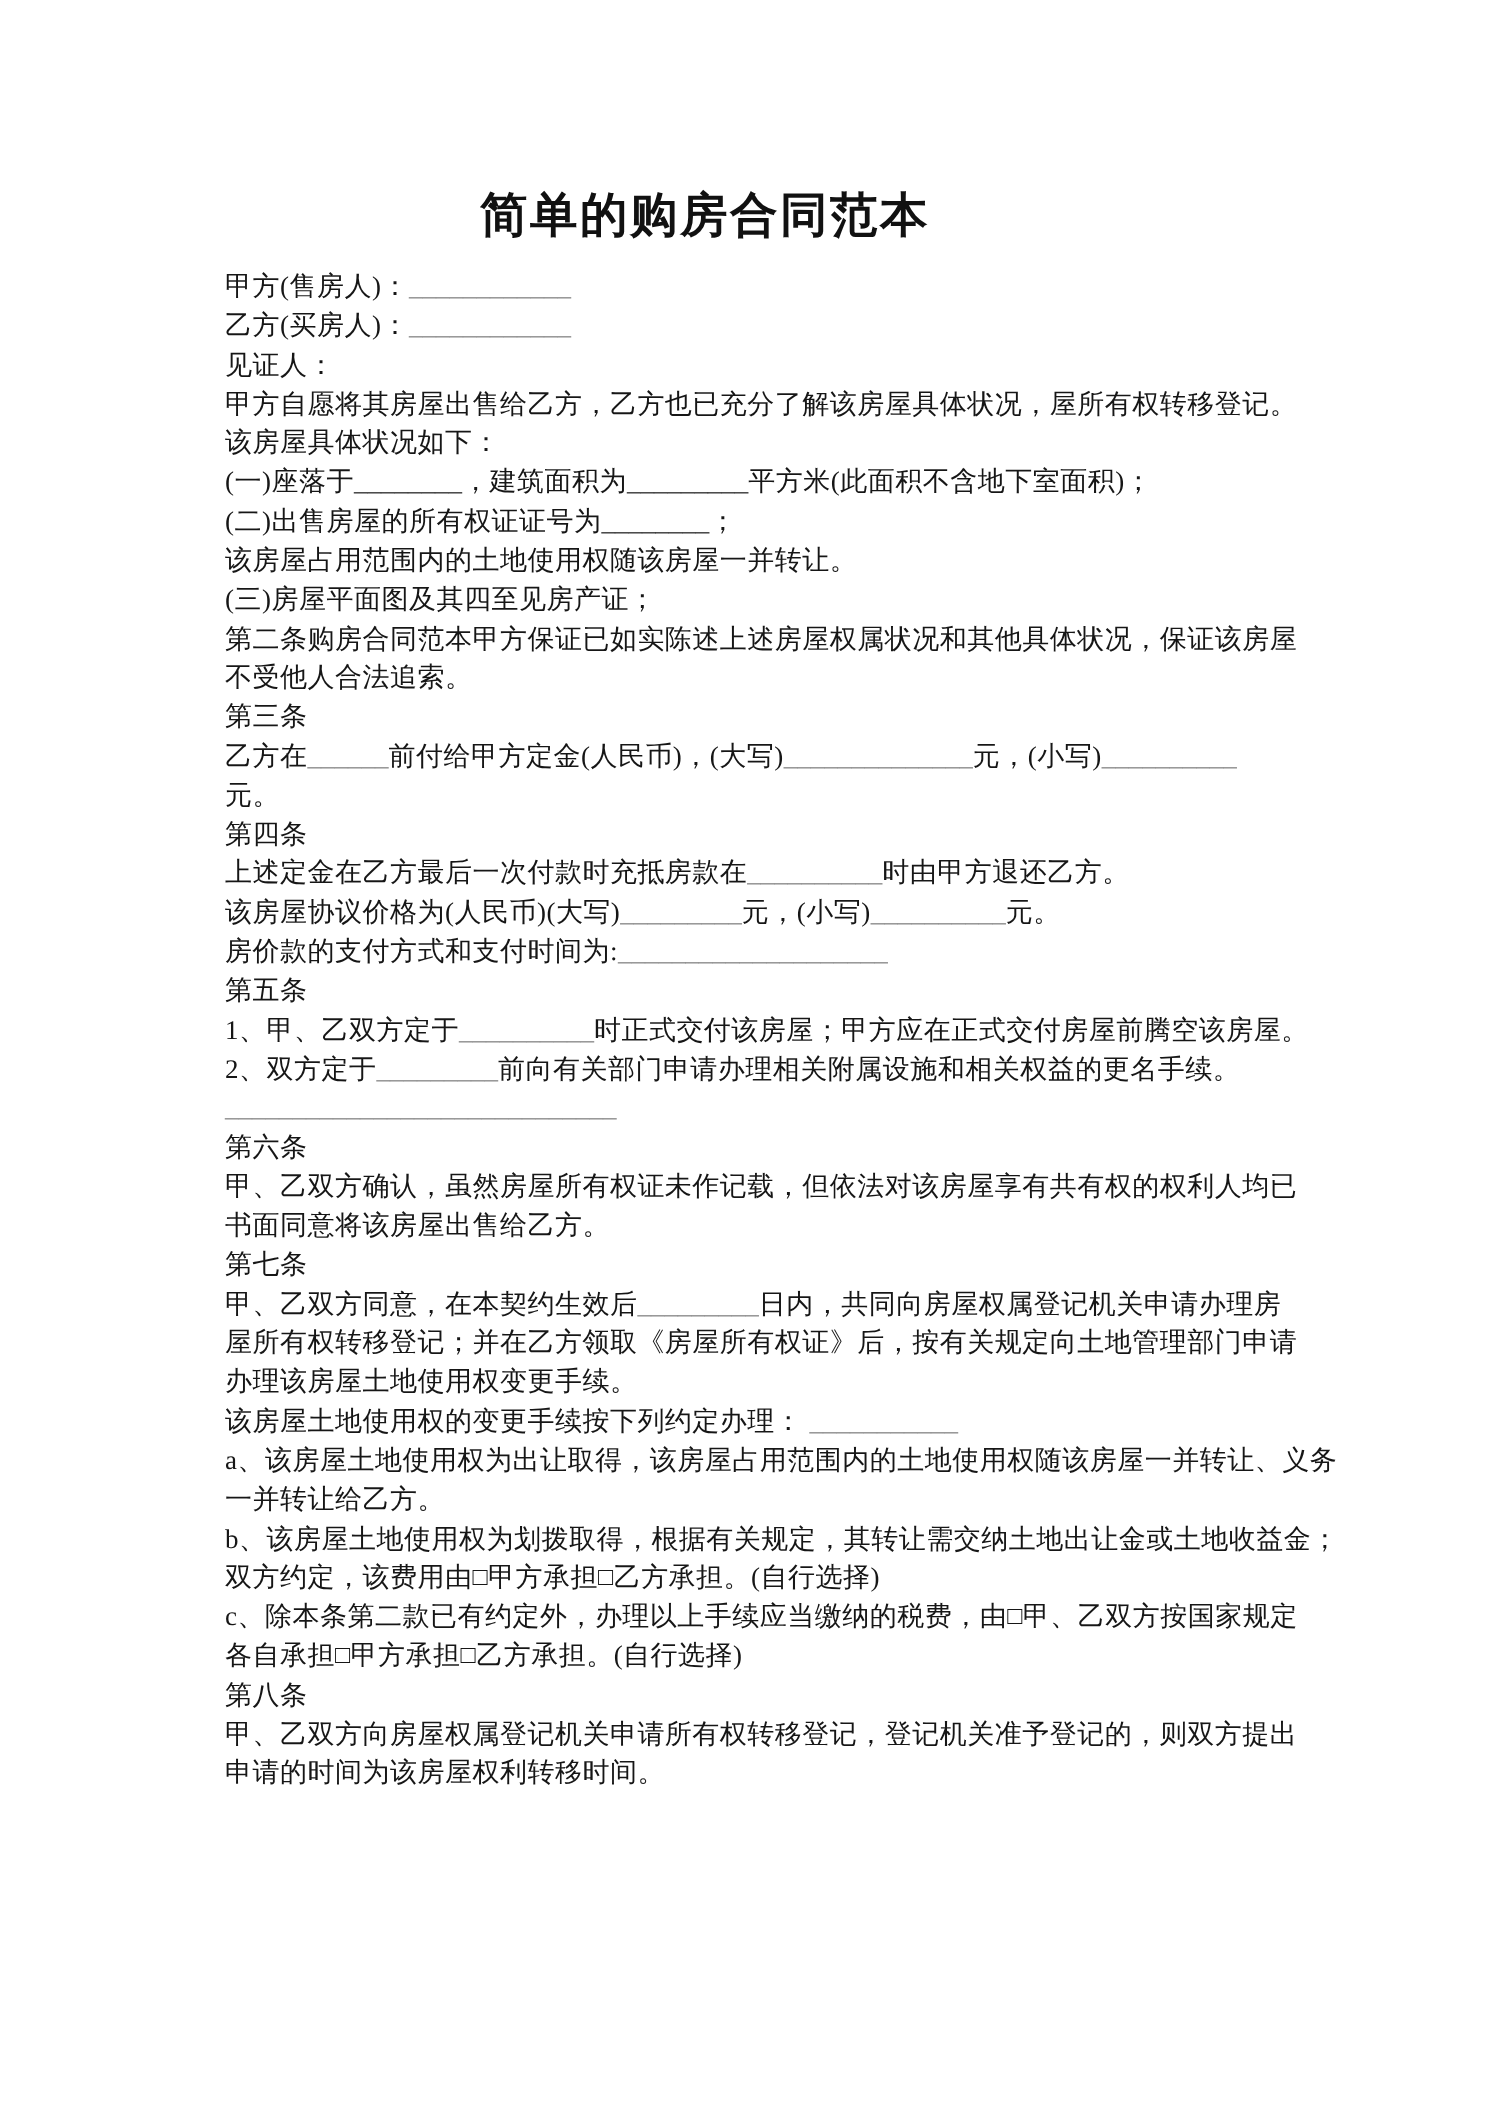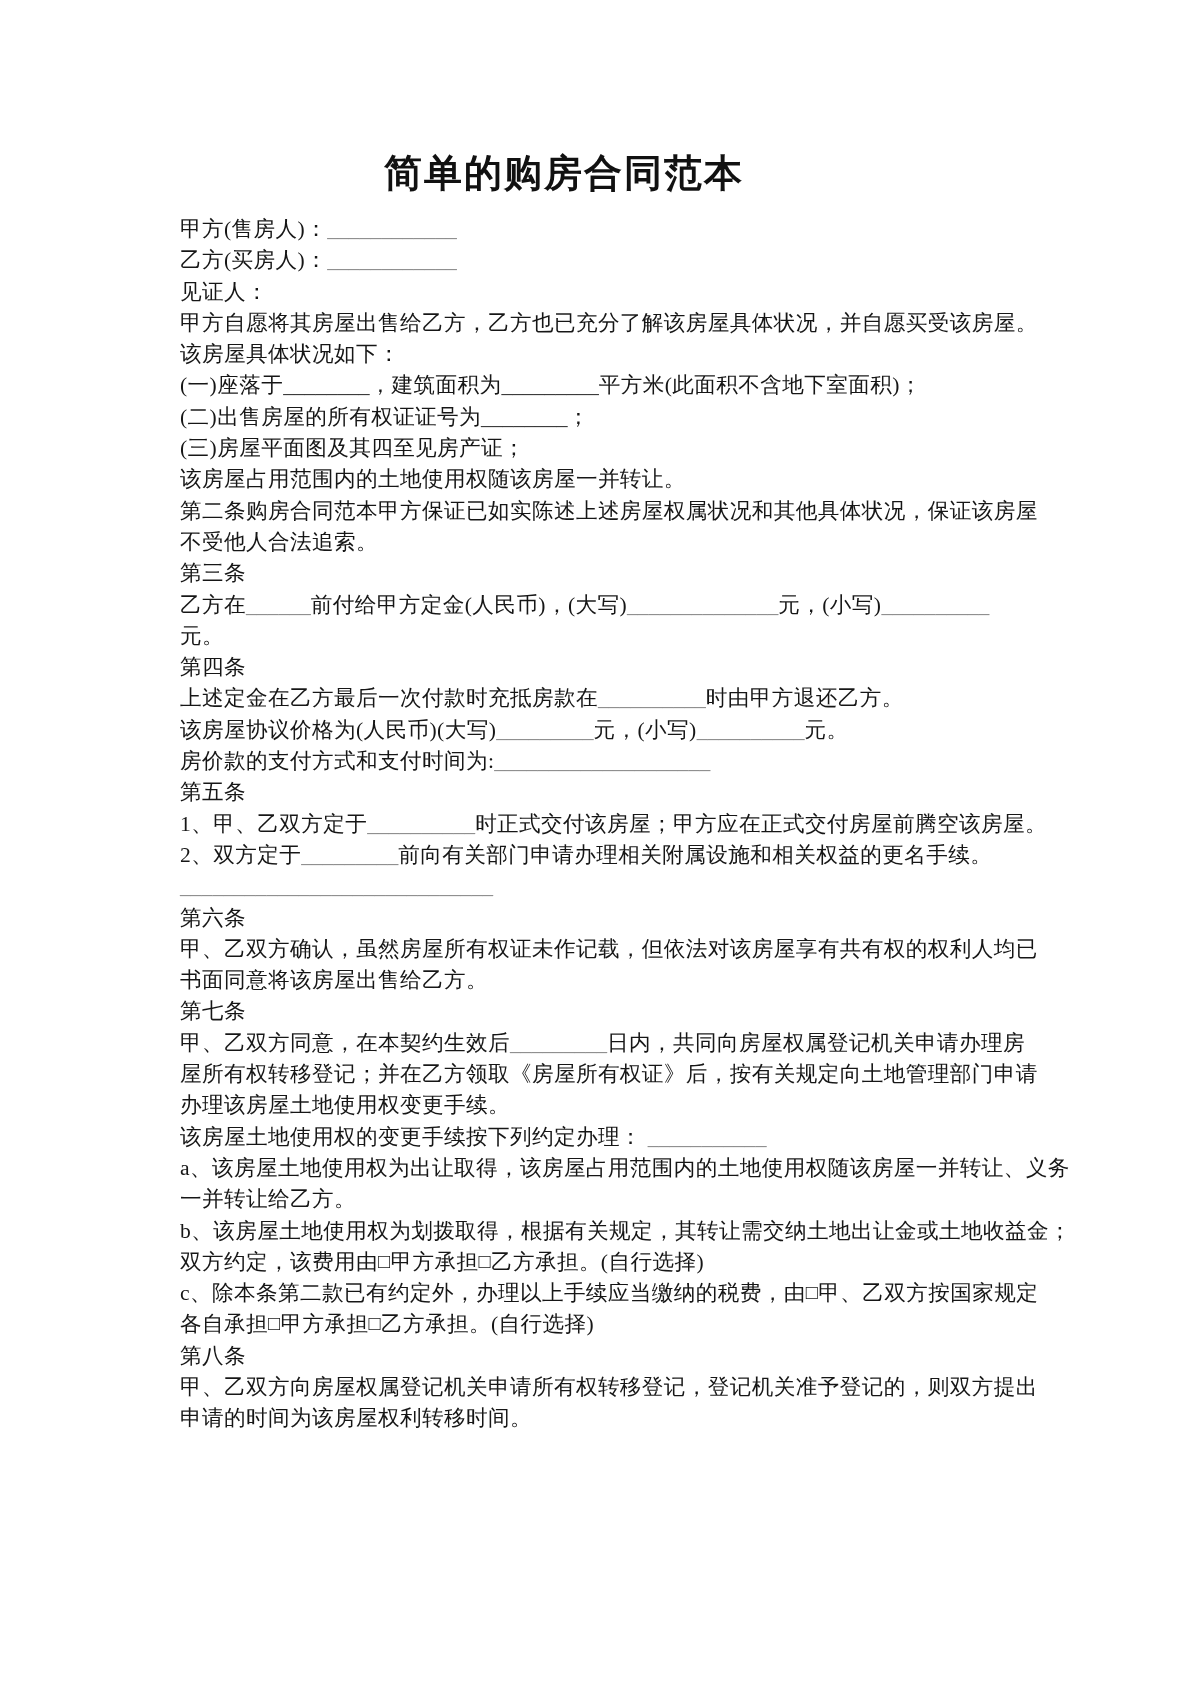--- a/index.html
+++ b/index.html
@@ -53,26 +53,26 @@
 </style>
 </head>
 <body>
 
 <div class="page">
   <h1 class="doc-title">简单的购房合同范本</h1>
   <div class="contract-body">
       <div class="line">甲方(售房人)：<span class="blank">____________</span></div>
       <div class="line">乙方(买房人)：<span class="blank">____________</span></div>
       <div class="line">见证人：</div>
-      <div class="line">甲方自愿将其房屋出售给乙方，乙方也已充分了解该房屋具体状况，并自愿买受该房屋。</div>
+      <div class="line">甲方自愿将其房屋出售给乙方，乙方也已充分了解该房屋具体状况，屋所有权转移登记。</div>
       <div class="line">该房屋具体状况如下：</div>
       <div class="line">(一)座落于<span class="blank dark">________</span>，建筑面积为<span class="blank dark">_________</span>平方米(此面积不含地下室面积)；</div>
       <div class="line">(二)出售房屋的所有权证证号为<span class="blank dark">________</span>；</div>
+      <div class="line">该房屋占用范围内的土地使用权随该房屋一并转让。</div>
       <div class="line">(三)房屋平面图及其四至见房产证；</div>
-      <div class="line">该房屋占用范围内的土地使用权随该房屋一并转让。</div>
       <div class="line">第二条购房合同范本甲方保证已如实陈述上述房屋权属状况和其他具体状况，保证该房屋</div>
       <div class="line">不受他人合法追索。</div>
       <div class="line">第三条</div>
       <div class="line">乙方在<span class="blank">______</span>前付给甲方定金(人民币)，(大写)<span class="blank">______________</span>元，(小写)<span class="blank">__________</span></div>
       <div class="line">元。</div>
       <div class="line">第四条</div>
       <div class="line">上述定金在乙方最后一次付款时充抵房款在<span class="blank">__________</span>时由甲方退还乙方。</div>
       <div class="line">该房屋协议价格为(人民币)(大写)<span class="blank">_________</span>元，(小写)<span class="blank">__________</span>元。</div>
       <div class="line">房价款的支付方式和支付时间为:<span class="blank">____________________</span></div>
       <div class="line">第五条</div>

